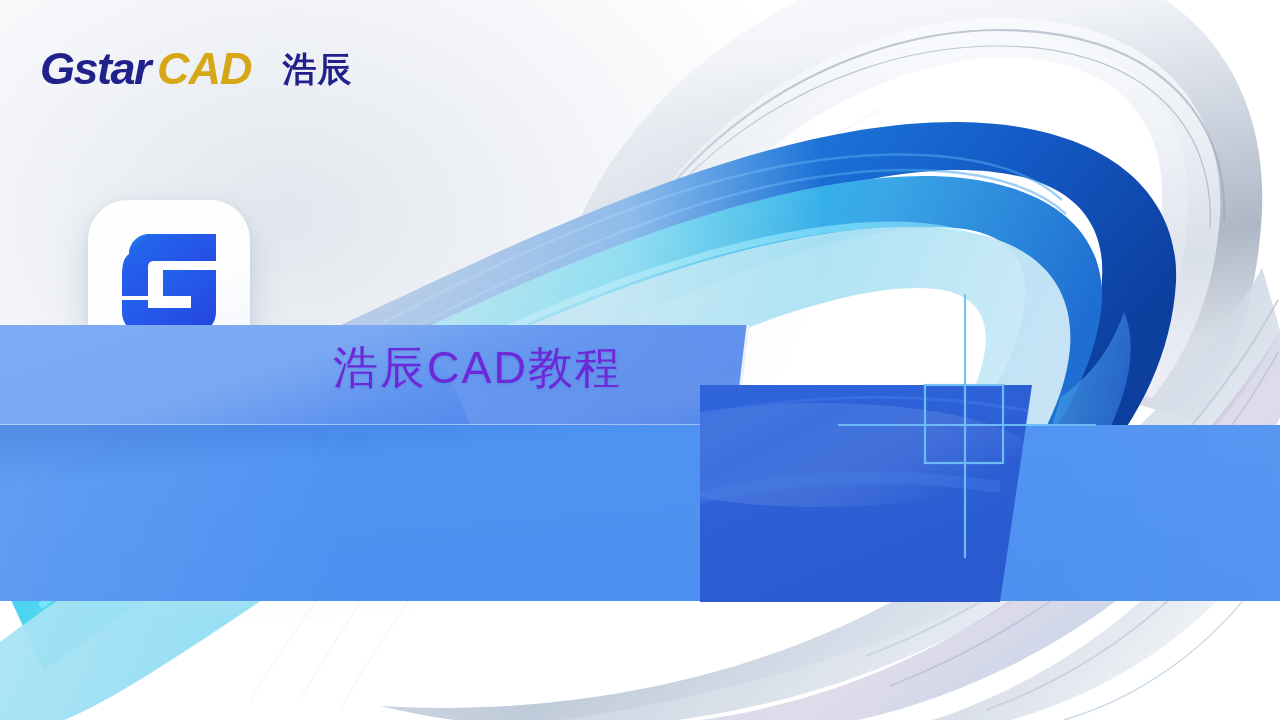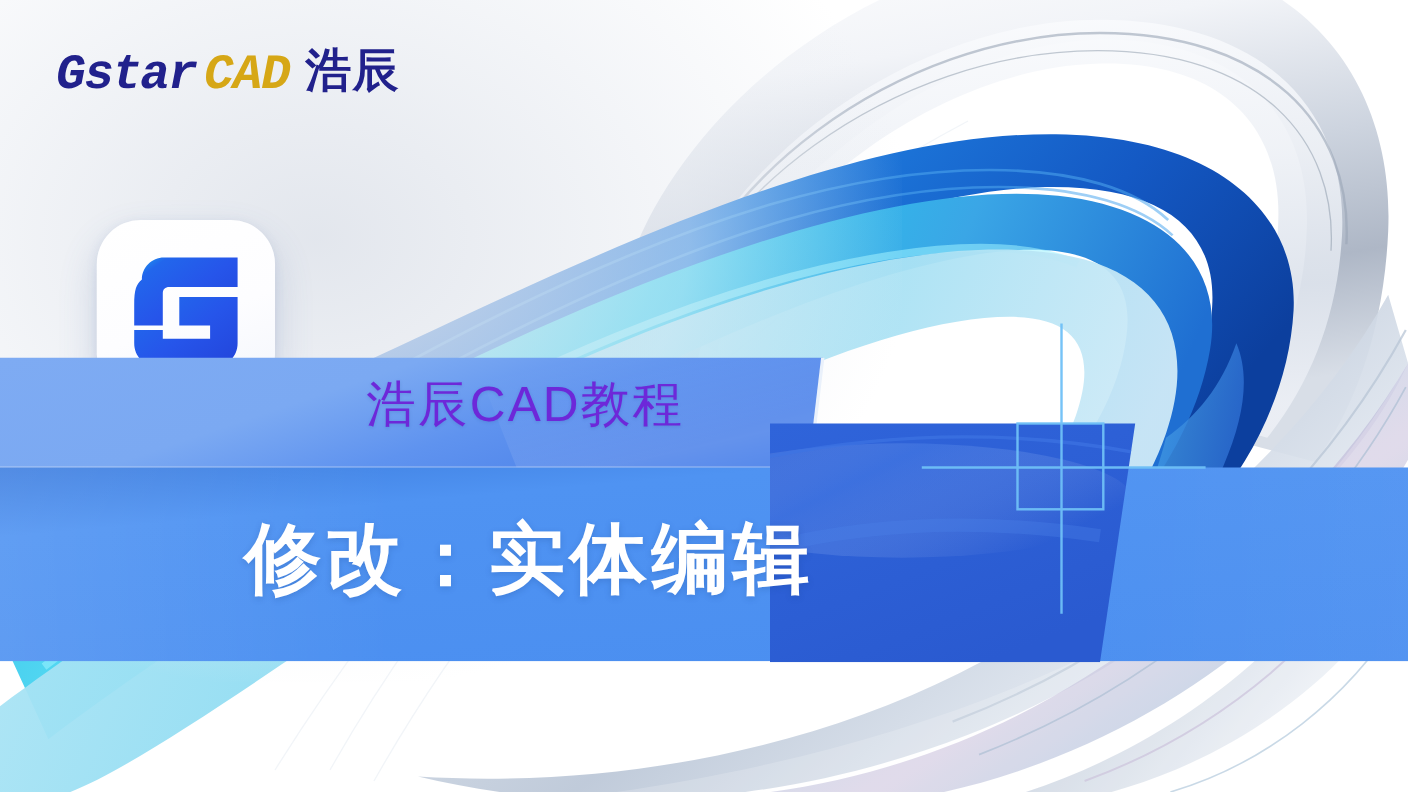--- a/index.html
+++ b/index.html
@@ -38,50 +38,49 @@
     height: 620px;
     background: radial-gradient(ellipse at 35% 35%,
                  rgba(225,229,236,0.95) 0%,
                  rgba(236,239,244,0.55) 45%,
                  rgba(255,255,255,0) 72%);
   }
 
   
   .logo {
     position: absolute;
-    left: 51px;
+    left: 40px;
     top: 46px;
     display: flex;
-    align-items: flex-start;
+    align-items: center;
     white-space: nowrap;
-    font-family: Liberation Mono, monospace;
   }
   .logo-gstar {
     font-size: 45px;
     font-weight: bold;
     font-style: italic;
     letter-spacing: -1.5px;
     color: #21218c;
     line-height: 1;
   }
   .logo-cad {
     font-size: 45px;
     font-weight: bold;
     font-style: italic;
     letter-spacing: -1px;
     color: #d6a716;
     line-height: 1;
     margin-left: 7px;
   }
   .logo-cn {
-    font-size: 42px;
+    font-size: 34px;
     font-weight: bold;
     color: #21218c;
     line-height: 1;
-    margin-left: 14px;
+    margin-left: 31px;
     letter-spacing: 1px;
   }
 
   
   .app-icon {
     position: absolute;
     left: 88px;
     top: 200px;
     width: 162px;
     height: 162px;
@@ -420,15 +419,14 @@
   <svg class="crosshair" width="1280" height="720" viewBox="0 0 1280 720" xmlns="http://www.w3.org/2000/svg">
     <g stroke="#6fc0f7" stroke-width="2.2" fill="none" opacity="0.95">
       <line x1="965" y1="294" x2="965" y2="558"></line>
       <line x1="838" y1="425" x2="1096" y2="425"></line>
       <rect x="925" y="385" width="78" height="78"></rect>
     </g>
   </svg>
 
   <div class="subtitle">浩辰CAD教程</div>
 
-  <div class="maintitle">修改：实体编辑</div>
 
 </div>
 
 </body></html>

